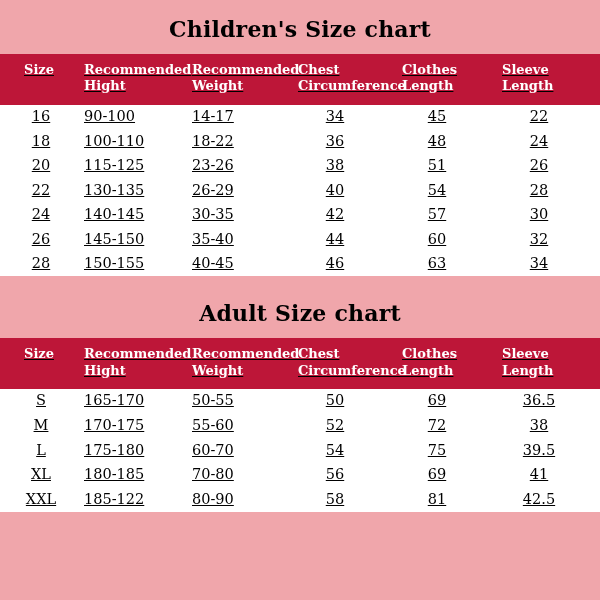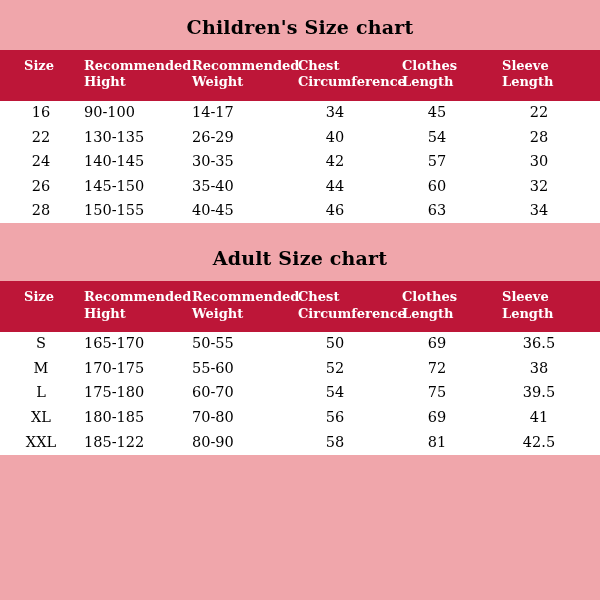--- a/index.html
+++ b/index.html
@@ -21,31 +21,32 @@
     display: flex;
     flex-direction: column;
   }
   .chart-block {
     width: 100%;
   }
   .chart-title {
     text-align: center;
     font-family: "DejaVu Serif", serif;
     font-weight: bold;
-    font-size: 19px;
+    font-size: 22px;
     color: #000000;
     letter-spacing: 0.2px;
     padding: 14px 0 12px 0;
     margin: 0;
   }
   table {
     border-collapse: collapse;
     width: 600px;
     table-layout: fixed;
     background: #0ea5e9;
+    text-decoration: underline;
   }
   thead th {
     background: #bd1638;
     color: #ffffff;
     font-family: "DejaVu Serif", serif;
     font-weight: bold;
     font-size: 13px;
     text-align: left;
     vertical-align: top;
     padding: 8px 6px 10px 6px;
@@ -138,20 +139,36 @@
       <tbody>
         <tr>
           <td class="c-size">16</td>
           <td class="c-height">90-100</td>
           <td class="c-weight">14-17</td>
           <td class="c-chest">34</td>
           <td class="c-clothes">45</td>
           <td class="c-sleeve">22</td>
         </tr>
         <tr>
+          <td class="c-size">18</td>
+          <td class="c-height">100-110</td>
+          <td class="c-weight">18-22</td>
+          <td class="c-chest">36</td>
+          <td class="c-clothes">48</td>
+          <td class="c-sleeve">24</td>
+        </tr>
+        <tr>
+          <td class="c-size">20</td>
+          <td class="c-height">115-125</td>
+          <td class="c-weight">23-26</td>
+          <td class="c-chest">38</td>
+          <td class="c-clothes">51</td>
+          <td class="c-sleeve">26</td>
+        </tr>
+        <tr>
           <td class="c-size">22</td>
           <td class="c-height">130-135</td>
           <td class="c-weight">26-29</td>
           <td class="c-chest">40</td>
           <td class="c-clothes">54</td>
           <td class="c-sleeve">28</td>
         </tr>
         <tr>
           <td class="c-size">24</td>
           <td class="c-height">140-145</td>

